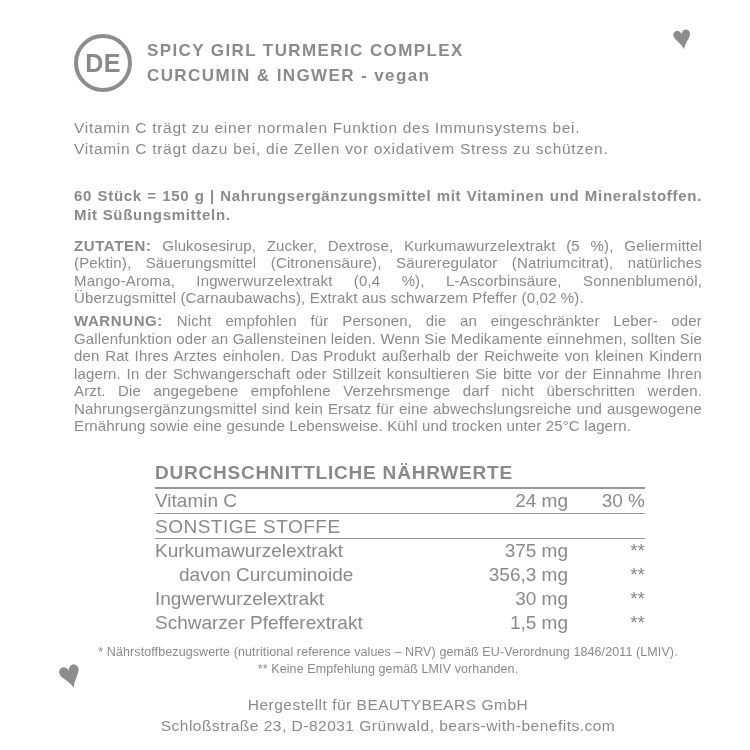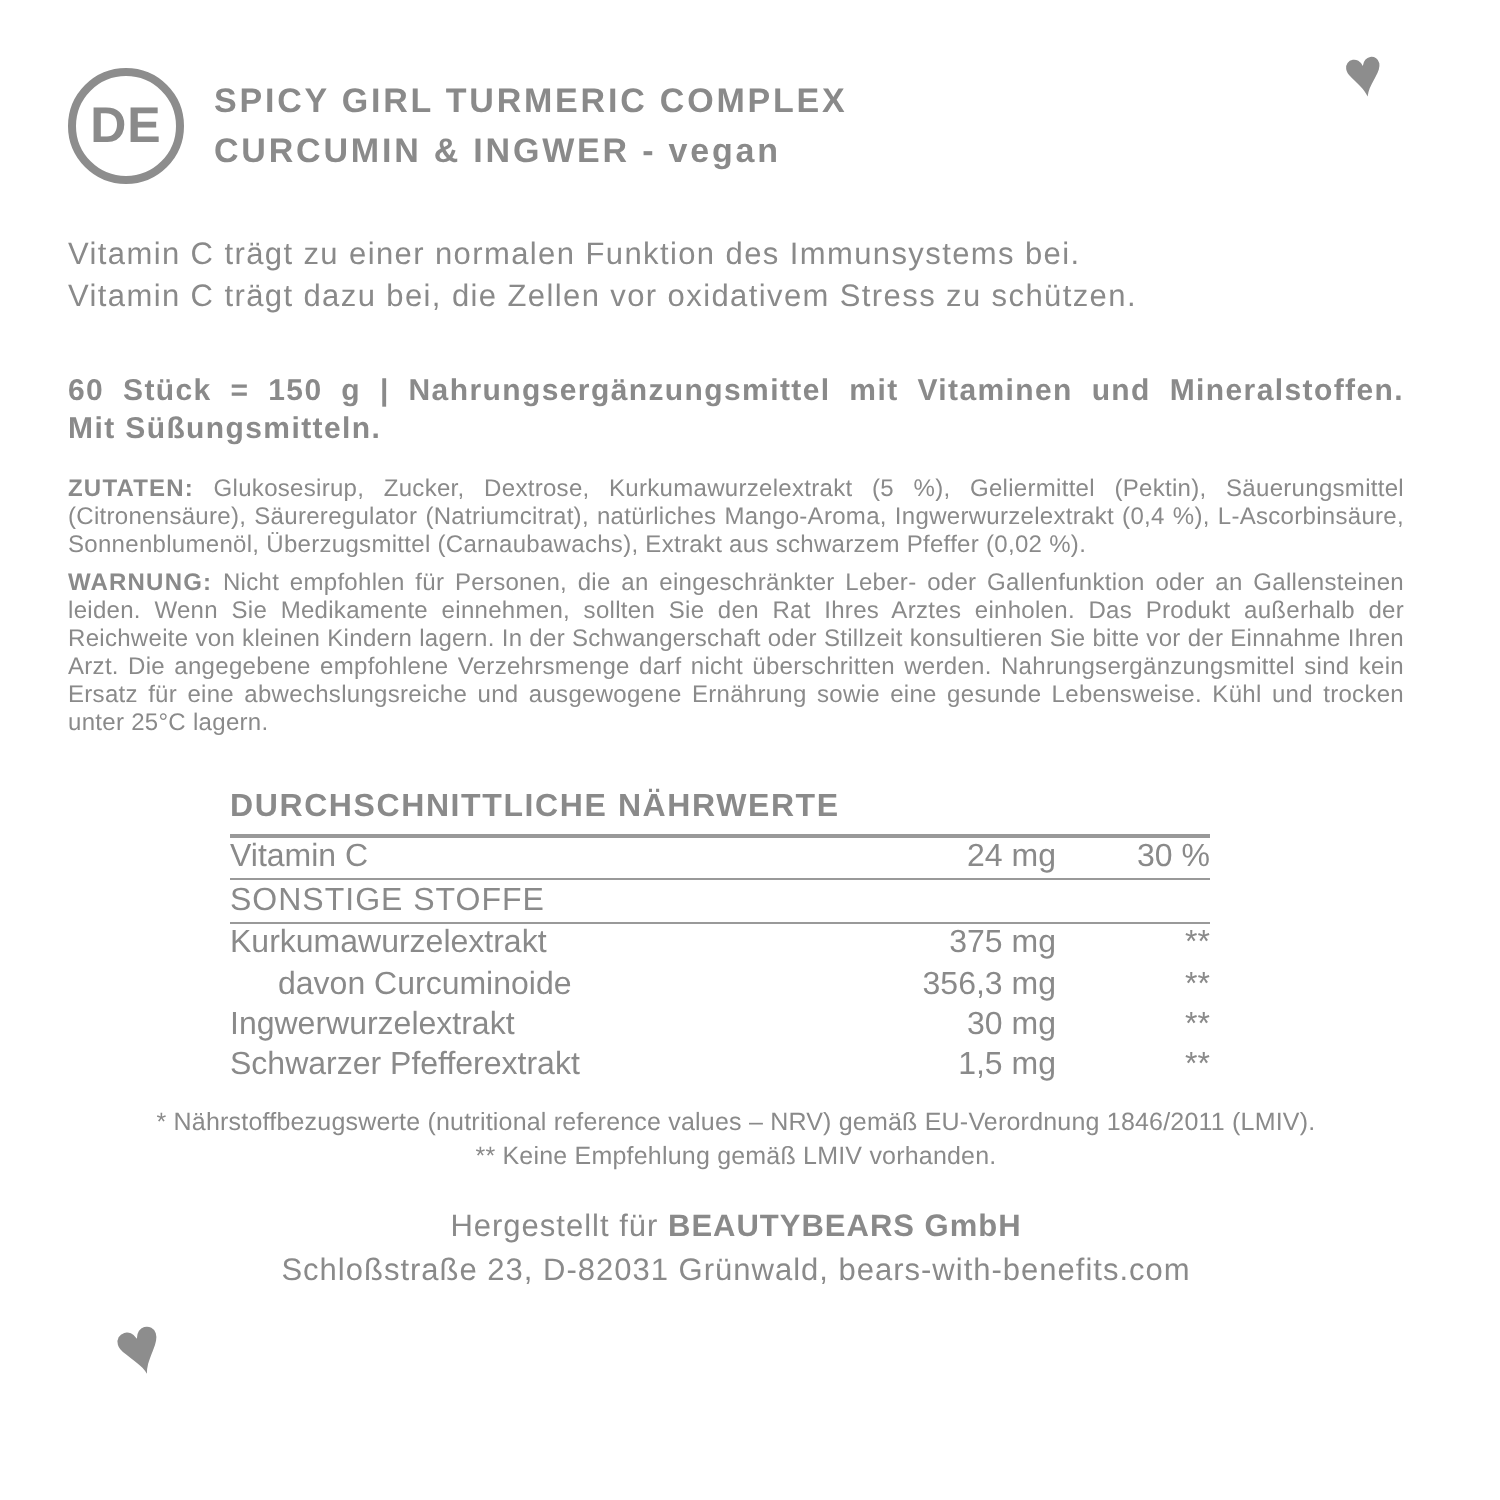--- a/index.html
+++ b/index.html
@@ -5,21 +5,21 @@
   * { margin: 0; padding: 0; box-sizing: border-box; }
   html, body { background: #ffffff; }
   body {
     width: 750px; height: 750px;
     position: relative;
     overflow: hidden;
     font-family: "Liberation Sans", sans-serif;
     color: #8a8a8a;
     -webkit-font-smoothing: antialiased;
   }
-  .page { padding: 34px 48px 0 34px; }
+  .page { padding: 34px 48px 0 74px; }
 
   
   .header { display: flex; align-items: center; gap: 15px; }
   .badge {
     width: 58px; height: 58px; flex: 0 0 58px;
     border: 4px solid #8d8d8d; border-radius: 50%;
     display: flex; align-items: center; justify-content: center;
     font-size: 25px; font-weight: bold; letter-spacing: 0.5px;
   }
   .title-block { font-size: 17px; font-weight: bold; letter-spacing: 1.4px; line-height: 1.5; }
@@ -29,44 +29,44 @@
   .heart-bl { top: 652px; left: 58px; font-size: 40px; transform: rotate(-16deg); }
 
   
   .claims { margin-top: 26px; font-size: 15.5px; font-weight: normal; letter-spacing: 0.7px; line-height: 1.35; }
 
   
   .pack { margin-top: 26px; font-size: 15px; font-weight: bold; letter-spacing: 0.7px; line-height: 1.3; }
   .stretch { text-align: justify; text-align-last: justify; }
 
   
-  .para { font-size: 12px; line-height: 1.17; text-align: justify; letter-spacing: 0.15px; }
+  .para { font-size: 15px; line-height: 1.17; text-align: justify; letter-spacing: 0.15px; }
   .para-ingredients { margin-top: 12px; }
   .para-warning { margin-top: 5px; }
   .para .lead { font-weight: bold; letter-spacing: 0.6px; }
 
   
-  .ntable { margin: 27px 0 0 81px; width: 490px; font-size: 16px; line-height: 1.15; }
+  .ntable { margin: 27px 0 0 81px; width: 490px; font-size: 19px; line-height: 1.15; }
   .t-title {
     font-weight: bold; letter-spacing: 0.8px;
     padding-bottom: 3px; border-bottom: 2px solid #999999;
   }
   .t-row { display: grid; grid-template-columns: 1fr 135px 77px; align-items: baseline; padding: 1px 0; }
   .t-row .c2, .t-row .c3 { text-align: right; }
   .t-head { font-weight: bold; letter-spacing: 0.5px; border-bottom: 2px solid #999999; padding: 2px 0; }
   .t-underline { border-bottom: 1.5px solid #999999; }
   .t-section { font-weight: normal; letter-spacing: 0.5px; border-bottom: 1.5px solid #999999; padding: 2px 0 1px 0; }
   .indent { padding-left: 24px; }
 
   
   .footnotes { margin-top: 9px; text-align: center; font-size: 12.5px; line-height: 1.4; letter-spacing: 0.1px; }
 
   
   .footer { margin-top: 15px; text-align: center; font-size: 15.5px; letter-spacing: 0.5px; line-height: 1.4; }
-  .footer .bold { font-weight: bold; }
+  .footer .bold { font-weight: normal; }
 </style>
 </head>
 <body>
 
 <span class="heart heart-tr">♥</span>
 <span class="heart heart-bl">♥</span>
 
 <div class="page">
 
   <div class="header">

